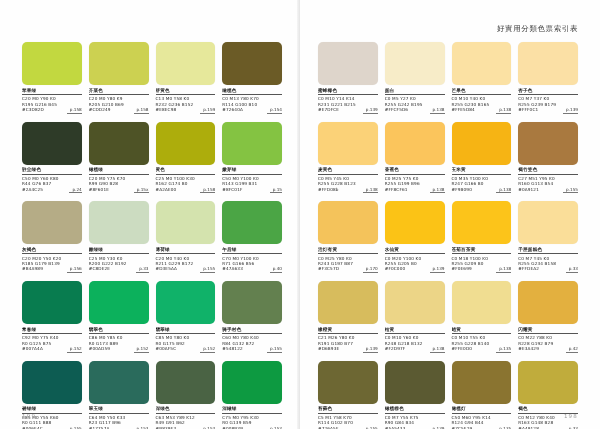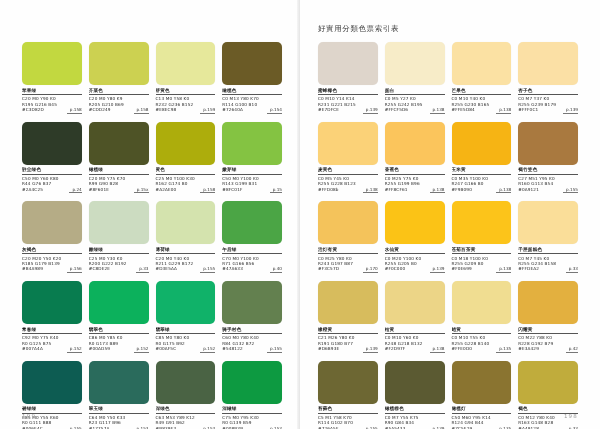--- a/index.html
+++ b/index.html
@@ -31,21 +31,21 @@
     left:297px;top:0;
     width:6px;height:429px;
     background:linear-gradient(to right,rgba(0,0,0,0.035),rgba(0,0,0,0.10),rgba(0,0,0,0.035));
     pointer-events:none;
   }
 
   .header{
     height:14px;
     display:flex;
     align-items:flex-start;
-    justify-content:flex-start;
+    justify-content:flex-end;
     margin-bottom:4px;
   }
   .header-title{
     font-size:7.5px;
     letter-spacing:0.6px;
     color:#3b3b3b;
     font-family:"DejaVu Serif","Liberation Serif",serif;
     white-space:nowrap;
   }
   .header.blank .header-title{visibility:hidden;}

